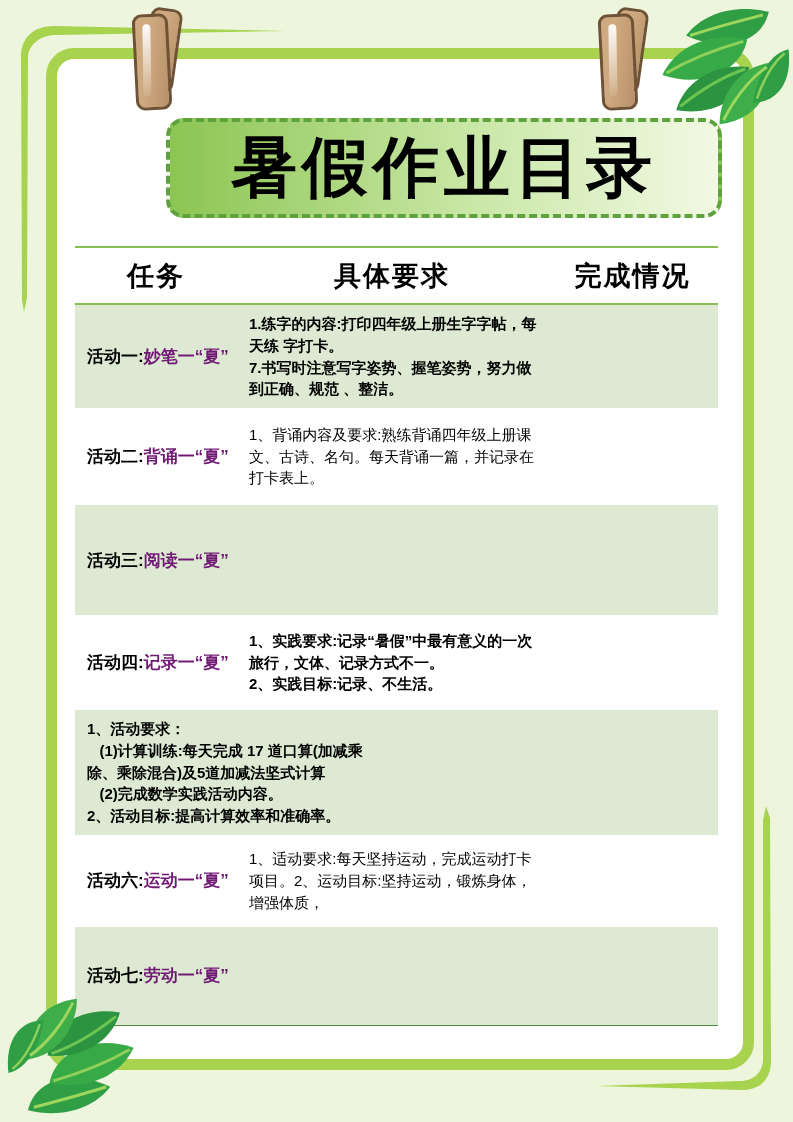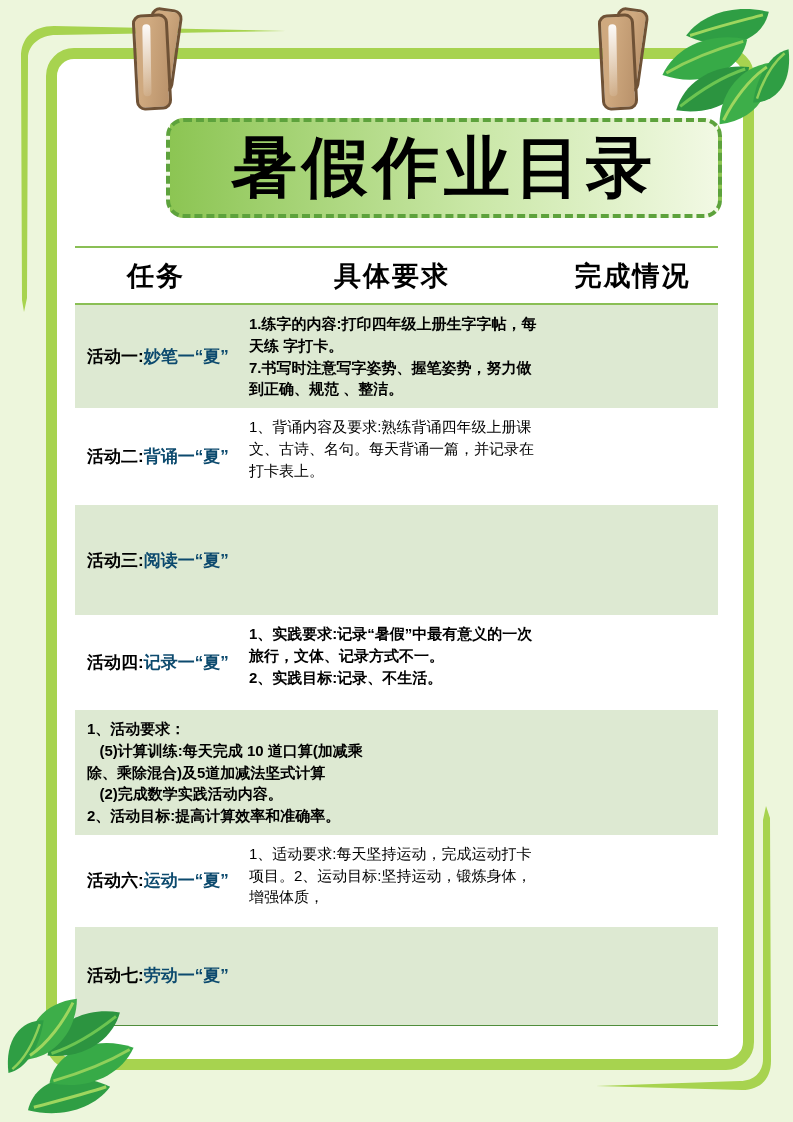--- a/index.html
+++ b/index.html
@@ -38,23 +38,23 @@
   .th.c1 { width:162px; }
   .th.c2 { width:310px; }
   .th.c3 { width:171px;font-family:Liberation Serif, serif; }
   .tbody { border-bottom:1px solid #4f8d3b; }
   .row { display:flex; }
   .row.shaded { background:#dde9d2; }
   .cell-task {
     width:162px; display:flex; align-items:center; padding-left:12px;
     font-size:17px; font-weight:700; color:#000; white-space:nowrap;
   }
-  .task-highlight { color:#0c4a6e; }
+  .task-highlight { color:#701a75; }
   .cell-req {
-    width:310px; display:flex; flex-direction:column; justify-content:flex-start;
+    width:310px; display:flex; flex-direction:column; justify-content:center;
     padding:8px 10px 8px 12px; font-size:15px; line-height:1.45; color:#000;
   }
   .row.bold .cell-req { font-weight:700; }
   .para { white-space:pre-wrap; }
   .cell-done { width:171px; }
 
   
   .clip { position:absolute; width:50px; height:104px; z-index:6; }
   .clip .piece {
     position:absolute; background:linear-gradient(100deg,#cfa97f 35%,#b8916a 100%);
@@ -133,21 +133,21 @@
       <div class="cell-req req">
             <div class="para">1、实践要求:记录“暑假”中最有意义的一次旅行，文体、记录方式不一。</div>
             <div class="para">2、实践目标:记录、不生活。</div>
           </div>
       <div class="cell-done"></div>
     </div>
 
     <div class="row shaded bold" style="min-height: 113px;">
       <div class="cell-req req">
             <div class="para">1、活动要求：</div>
-            <div class="para">   (5)计算训练:每天完成 10 道口算(加减乘除、乘除混合)及5道加减法坚式计算</div>
+            <div class="para">   (1)计算训练:每天完成 17 道口算(加减乘除、乘除混合)及5道加减法坚式计算</div>
             <div class="para">   (2)完成数学实践活动内容。</div>
             <div class="para">2、活动目标:提高计算效率和准确率。</div>
           </div>
       <div class="cell-done"></div>
     </div>
 
     <div class="row" style="min-height: 92px;">
       <div class="cell-task">
         <span class="task-prefix">活动六:</span>
             <span class="task-highlight">运动一“夏”</span>

